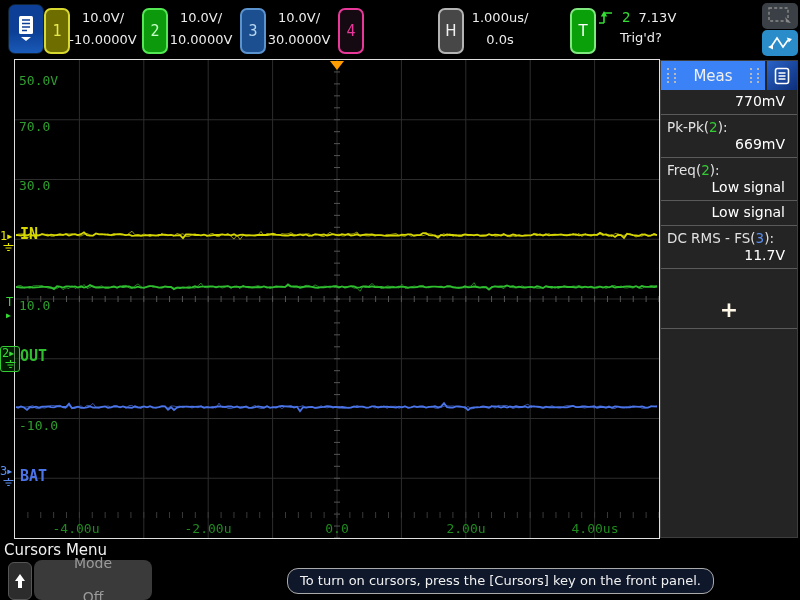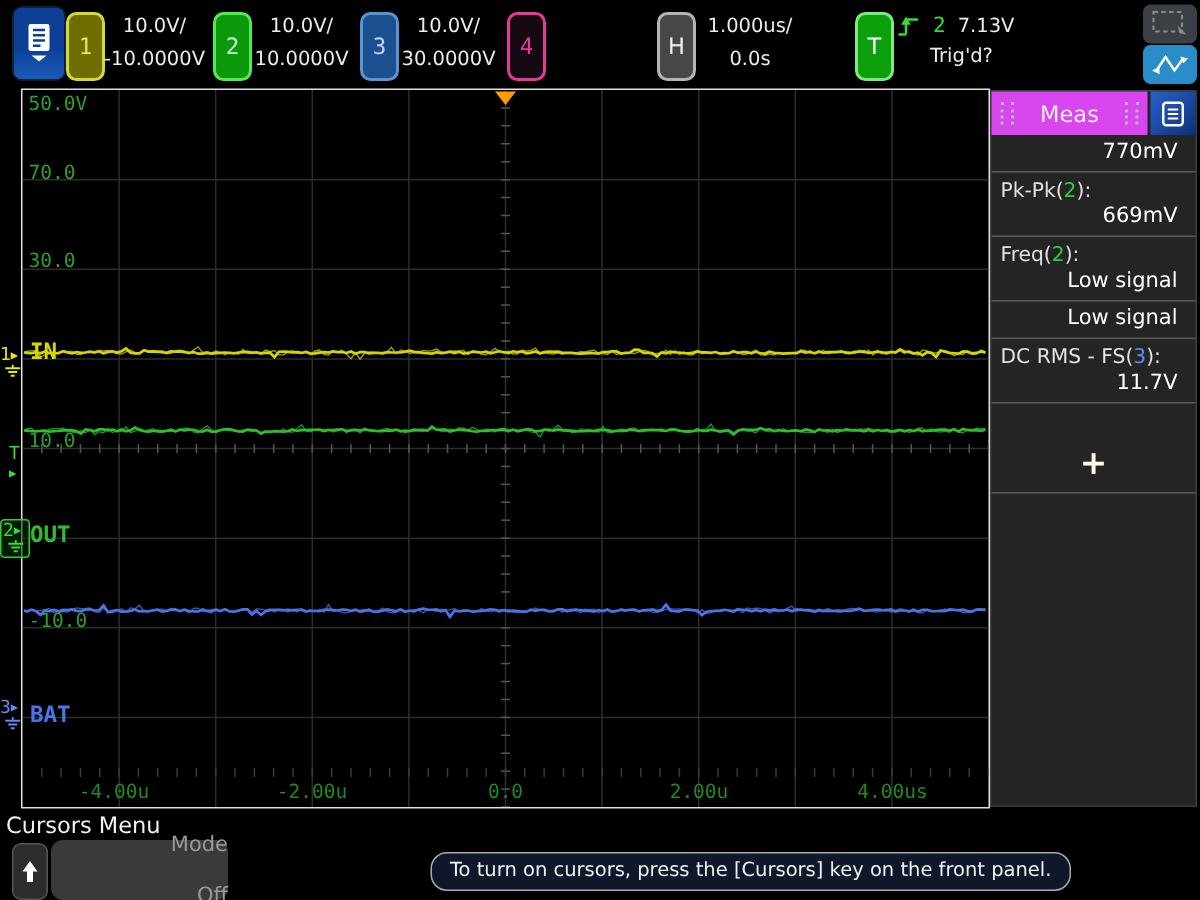--- a/index.html
+++ b/index.html
@@ -30,56 +30,56 @@
   .trig-src{color:#33dd33;font-size:14px;font-family:"DejaVu Sans Mono",monospace;}
   .trig-lvl{color:#ececec;font-size:13px;}
   .trig-status{left:606px;top:30px;width:70px;color:#ececec;font-size:13px;text-align:center;}
   .corner-btn{left:762px;width:36px;height:26px;border-radius:5px;display:flex;align-items:center;justify-content:center;cursor:pointer;}
   .corner1{top:3px;background:#3a4046;}
   .corner2{top:30px;background:#2a8cc8;}
 
   
   .grat{left:14px;top:59px;width:646px;height:480px;border:1px solid #e0e0e0;box-sizing:border-box;background:#000;}
   .grat svg{position:absolute;left:0;top:0;}
-  .glabel{position:absolute;font-family:"DejaVu Sans Mono",monospace;font-size:13px;color:#2f9e2f;line-height:13px;white-space:pre;}
+  .glabel{position:absolute;font-family:"DejaVu Sans Mono",monospace;font-size:13px;color:#2f9e2f;line-height:13px;white-space:pre;margin-top:11px;}
   .xlabel{position:absolute;font-family:"DejaVu Sans Mono",monospace;font-size:13px;color:#1f8a1f;line-height:13px;transform:translateX(-50%);white-space:pre;}
   .tracelabel{position:absolute;font-family:"DejaVu Sans Mono",monospace;font-size:15px;font-weight:bold;line-height:15px;}
 
   
   .gmark{left:0;width:17px;display:flex;flex-direction:column;align-items:flex-start;
     font-family:"DejaVu Sans Mono",monospace;font-size:12px;line-height:11px;cursor:pointer;}
   .gmark .row{display:flex;align-items:center;}
   .gmark .arr{font-size:8px;margin-left:0px;}
   .gmark svg{margin-left:3px;margin-top:1px;}
   .mk1{color:#e8e800;top:231px;}
   .mkT{color:#33dd33;top:297px;left:6px;}
   .mk2{color:#33dd33;top:346px;border:1px solid #33cc33;border-radius:3px;background:rgba(0,50,0,.55);padding:1px 0 2px 1px;}
   .mk3{color:#5b8dee;top:466px;}
 
   
   .panel{left:660px;top:60px;width:138px;height:478px;background:#242424;border:1px solid #3e3e3e;box-sizing:border-box;}
-  .panel-head{position:absolute;left:0;top:0;width:104px;height:29px;background:#d946ef;
+  .panel-head{position:absolute;left:0;top:0;width:104px;height:29px;background:#3b82f6;
     display:flex;align-items:center;justify-content:space-between;padding:0 6px;box-sizing:border-box;}
   .panel-title{color:#f0f0f0;font-size:15px;}
   .dots{width:5px;height:15px;border-left:2px dotted #b8b8b8;border-right:2px dotted #b8b8b8;}
   .panel-menu-btn{position:absolute;left:106px;top:0;width:30px;height:29px;
     background:linear-gradient(135deg,#2a63c8,#0d2f7a);display:flex;align-items:center;justify-content:center;cursor:pointer;}
   .meas-list{position:absolute;left:0;top:29px;width:100%;}
   .meas-item{border-bottom:1px solid #5a5a5a;padding:3px 6px 4px 6px;cursor:pointer;}
   .meas-label{color:#e2e2e2;font-size:13.5px;line-height:18px;white-space:pre;}
   .meas-value{color:#fff;font-size:14px;line-height:17px;text-align:right;padding-right:6px;}
   .meas-add{position:absolute;left:0;top:229px;width:100%;height:38px;color:#fff8e8;font-size:22px;font-weight:bold;
     display:flex;align-items:center;justify-content:center;border-bottom:1px solid #5a5a5a;cursor:pointer;}
 
   
   .menu-title{left:4px;top:541px;color:#f2f2f2;font-size:15px;}
   .back-btn{left:8px;top:562px;width:22px;height:36px;background:#2c2c2c;border:1px solid #565656;
     border-radius:6px;display:flex;align-items:center;justify-content:center;cursor:pointer;}
   .mode-btn{left:34px;top:560px;width:118px;height:40px;background:#3a3a3a;border-radius:8px;
-    display:flex;flex-direction:column;align-items:flex-end;justify-content:center;color:#9a9a9a;
+    display:flex;flex-direction:column;align-items:center;justify-content:center;color:#9a9a9a;
     font-size:14px;line-height:18px;cursor:pointer;gap:16px;}
   .msg-box{left:287px;top:568px;height:18px;background:#0f172a;border:1px solid #aaa;border-radius:11px;
     padding:3px 12px 3px 12px;color:#f0f0f0;font-size:13px;line-height:18px;white-space:nowrap;}
 </style>
 </head>
 <body>
 
 <div id="stage">
 
   <div class="abs menu-btn">

